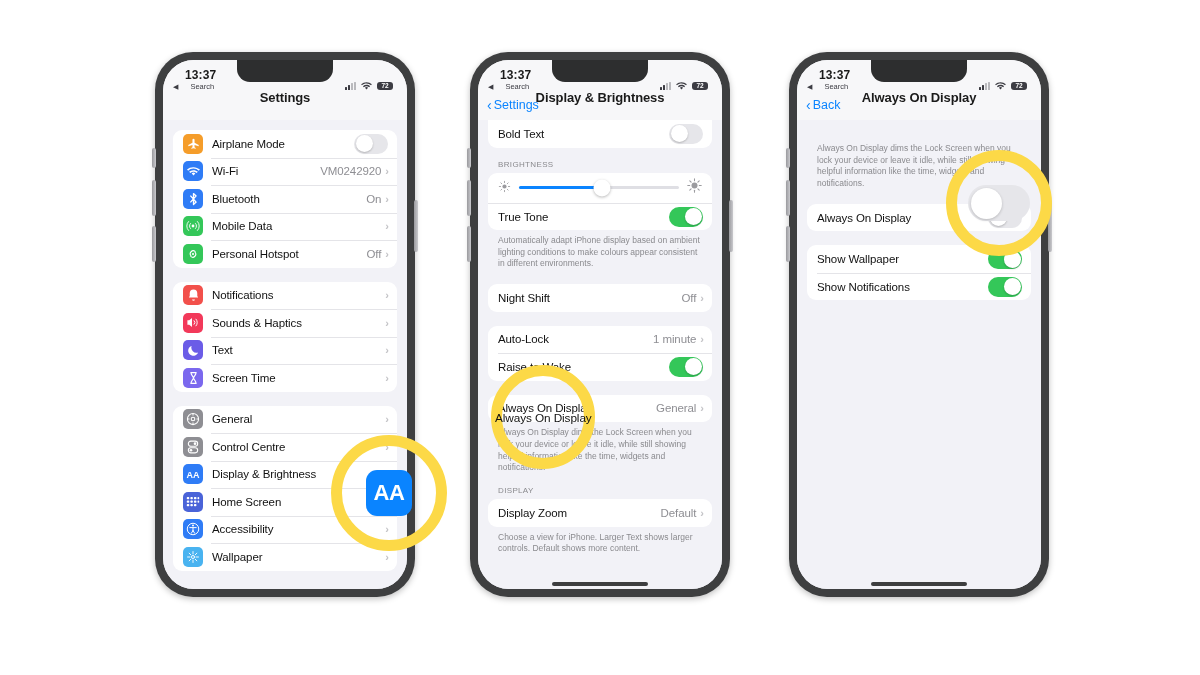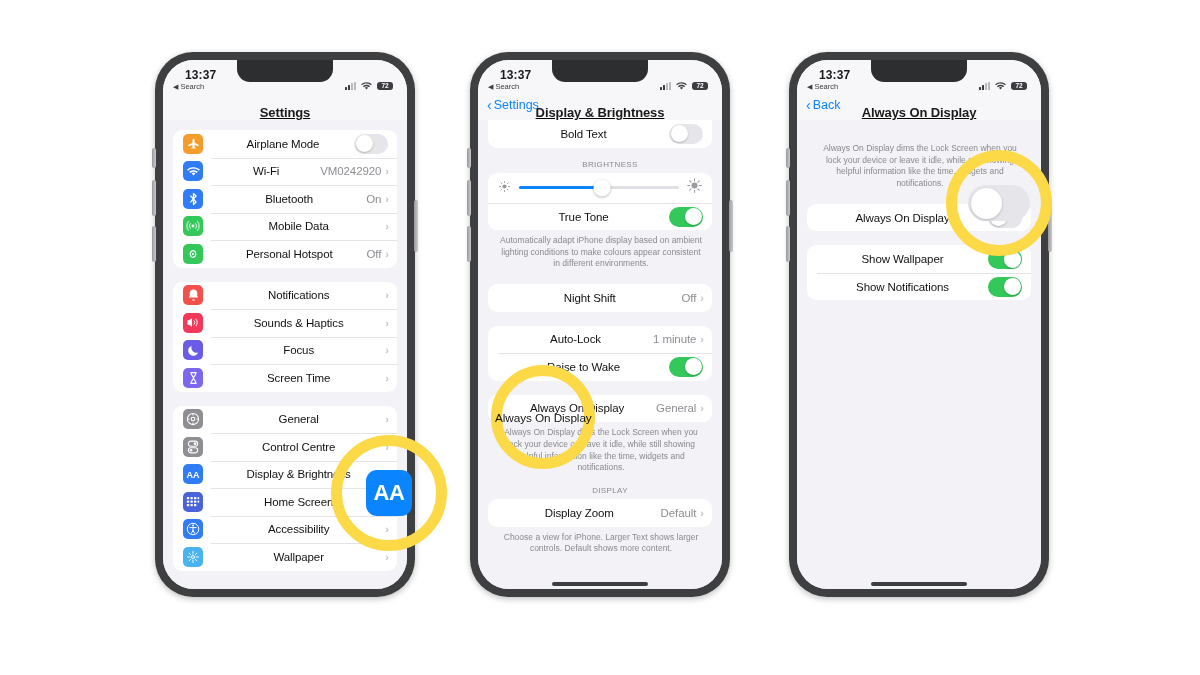--- a/index.html
+++ b/index.html
@@ -66,54 +66,53 @@
   }
 
   
   .statusbar {
     position: relative; height: 30px; background: #f7f7f9;
     display: flex; align-items: flex-end; justify-content: space-between;
     padding: 3px 14px 0 10px; z-index: 15;
   }
   .sb-left { display:flex; flex-direction: column; line-height: 1; }
   .sb-time { font-size: 12px; font-weight: 700; color:#1a1a1a; letter-spacing:.1px; margin-left:12px; }
-  .sb-back { font-size: 7.5px; color:#3c3c43; margin-top:2px; display:flex; align-items:center; gap:2px; }
+  .sb-back { font-size: 7.5px; color:#3c3c43; margin-top:2px; display:flex; align-items:center; gap:12px; }
   .sb-back .caret { font-size: 7px; }
   .sb-right { display:flex; align-items:center; gap:5px; margin-top:7px; }
   .bars { display:flex; align-items:flex-end; gap:1px; height:8px; }
   .bars i { display:block; width:2px; background:#3c3c43; border-radius:.5px; }
   .bars i:nth-child(1){height:3px}
   .bars i:nth-child(2){height:5px}
   .bars i:nth-child(3){height:6.5px; background:#b9b9bd}
   .bars i:nth-child(4){height:8px;  background:#b9b9bd}
   .wifi { width: 11px; height: 8px; position: relative; }
   .wifi svg { display:block; }
   .batt {
     background:#3c3c43; color:#fff; font-size:6.5px; font-weight:700;
     border-radius:3px; padding:1px 3px; line-height:1; min-width:16px;
     text-align:center; letter-spacing:-.2px;
   }
 
   
   .navbar {
     position: relative; background:#f7f7f9;
-    height: 30px; display:flex; align-items:flex-end; justify-content:center;
+    height: 30px; display:flex; align-items:flex-start; justify-content:center;
     z-index: 14;
-    text-decoration: underline;
   }
   .nav-title { font-size: 13px; font-weight: 700; color:#1a1a1a; letter-spacing:-.1px; }
   .nav-back {
     position:absolute; left:9px; top:50%; transform:translateY(-50%);
     display:flex; align-items:center; gap:2px;
     color:#0a84ff; font-size: 12.5px;
   }
   .nav-back .chev { font-size: 14px; line-height:1; font-weight:400; }
 
   
-  .screen-body { position:absolute; top:60px; left:0; right:0; bottom:0; background:#f2f2f7; overflow:hidden;text-align:center; }
+  .screen-body { position:absolute; top:60px; left:0; right:0; bottom:0; background:#f2f2f7; overflow:hidden; }
   .grp {
     background:#fff; margin: 0 10px; border-radius: 9px; overflow:hidden;
   }
   .grp.flush-top { border-top-left-radius:0; border-top-right-radius:0; }
   .row {
     display:flex; align-items:center; height: 27.5px; padding-left: 10px;
     position:relative;
   }
   .row + .row::before {
     content:""; position:absolute; left:38px; right:0; top:0; height:1px; background:#e4e4e8;
@@ -309,21 +308,21 @@
               </span>
               <span class="row-label">Sounds &amp; Haptics</span>
               <span class="chev-r">›</span>
             </div>
             <div class="row">
               <span class="row-icon" style="background: rgb(107, 92, 231);">
                 <svg width="13" height="13" viewBox="0 0 18 18">
                   <path fill="#fff" d="M15.3 11.6A7 7 0 0 1 6.4 2.7a7 7 0 1 0 8.9 8.9z"></path>
                 </svg>
               </span>
-              <span class="row-label">Focus</span>
+              <span class="row-label">Text</span>
               <span class="chev-r">›</span>
             </div>
             <div class="row">
               <span class="row-icon" style="background: rgb(123, 104, 238);">
                 <svg width="11" height="14" viewBox="0 0 14 18">
                   <path fill="none" stroke="#fff" stroke-width="1.5" stroke-linejoin="round" d="M3 2h8M3 16h8M3.8 2.4c0 3.4 3.2 4.6 3.2 6.6s-3.2 3.2-3.2 6.6M10.2 2.4c0 3.4-3.2 4.6-3.2 6.6s3.2 3.2 3.2 6.6"></path>
                 </svg>
               </span>
               <span class="row-label">Screen Time</span>
               <span class="chev-r">›</span>

